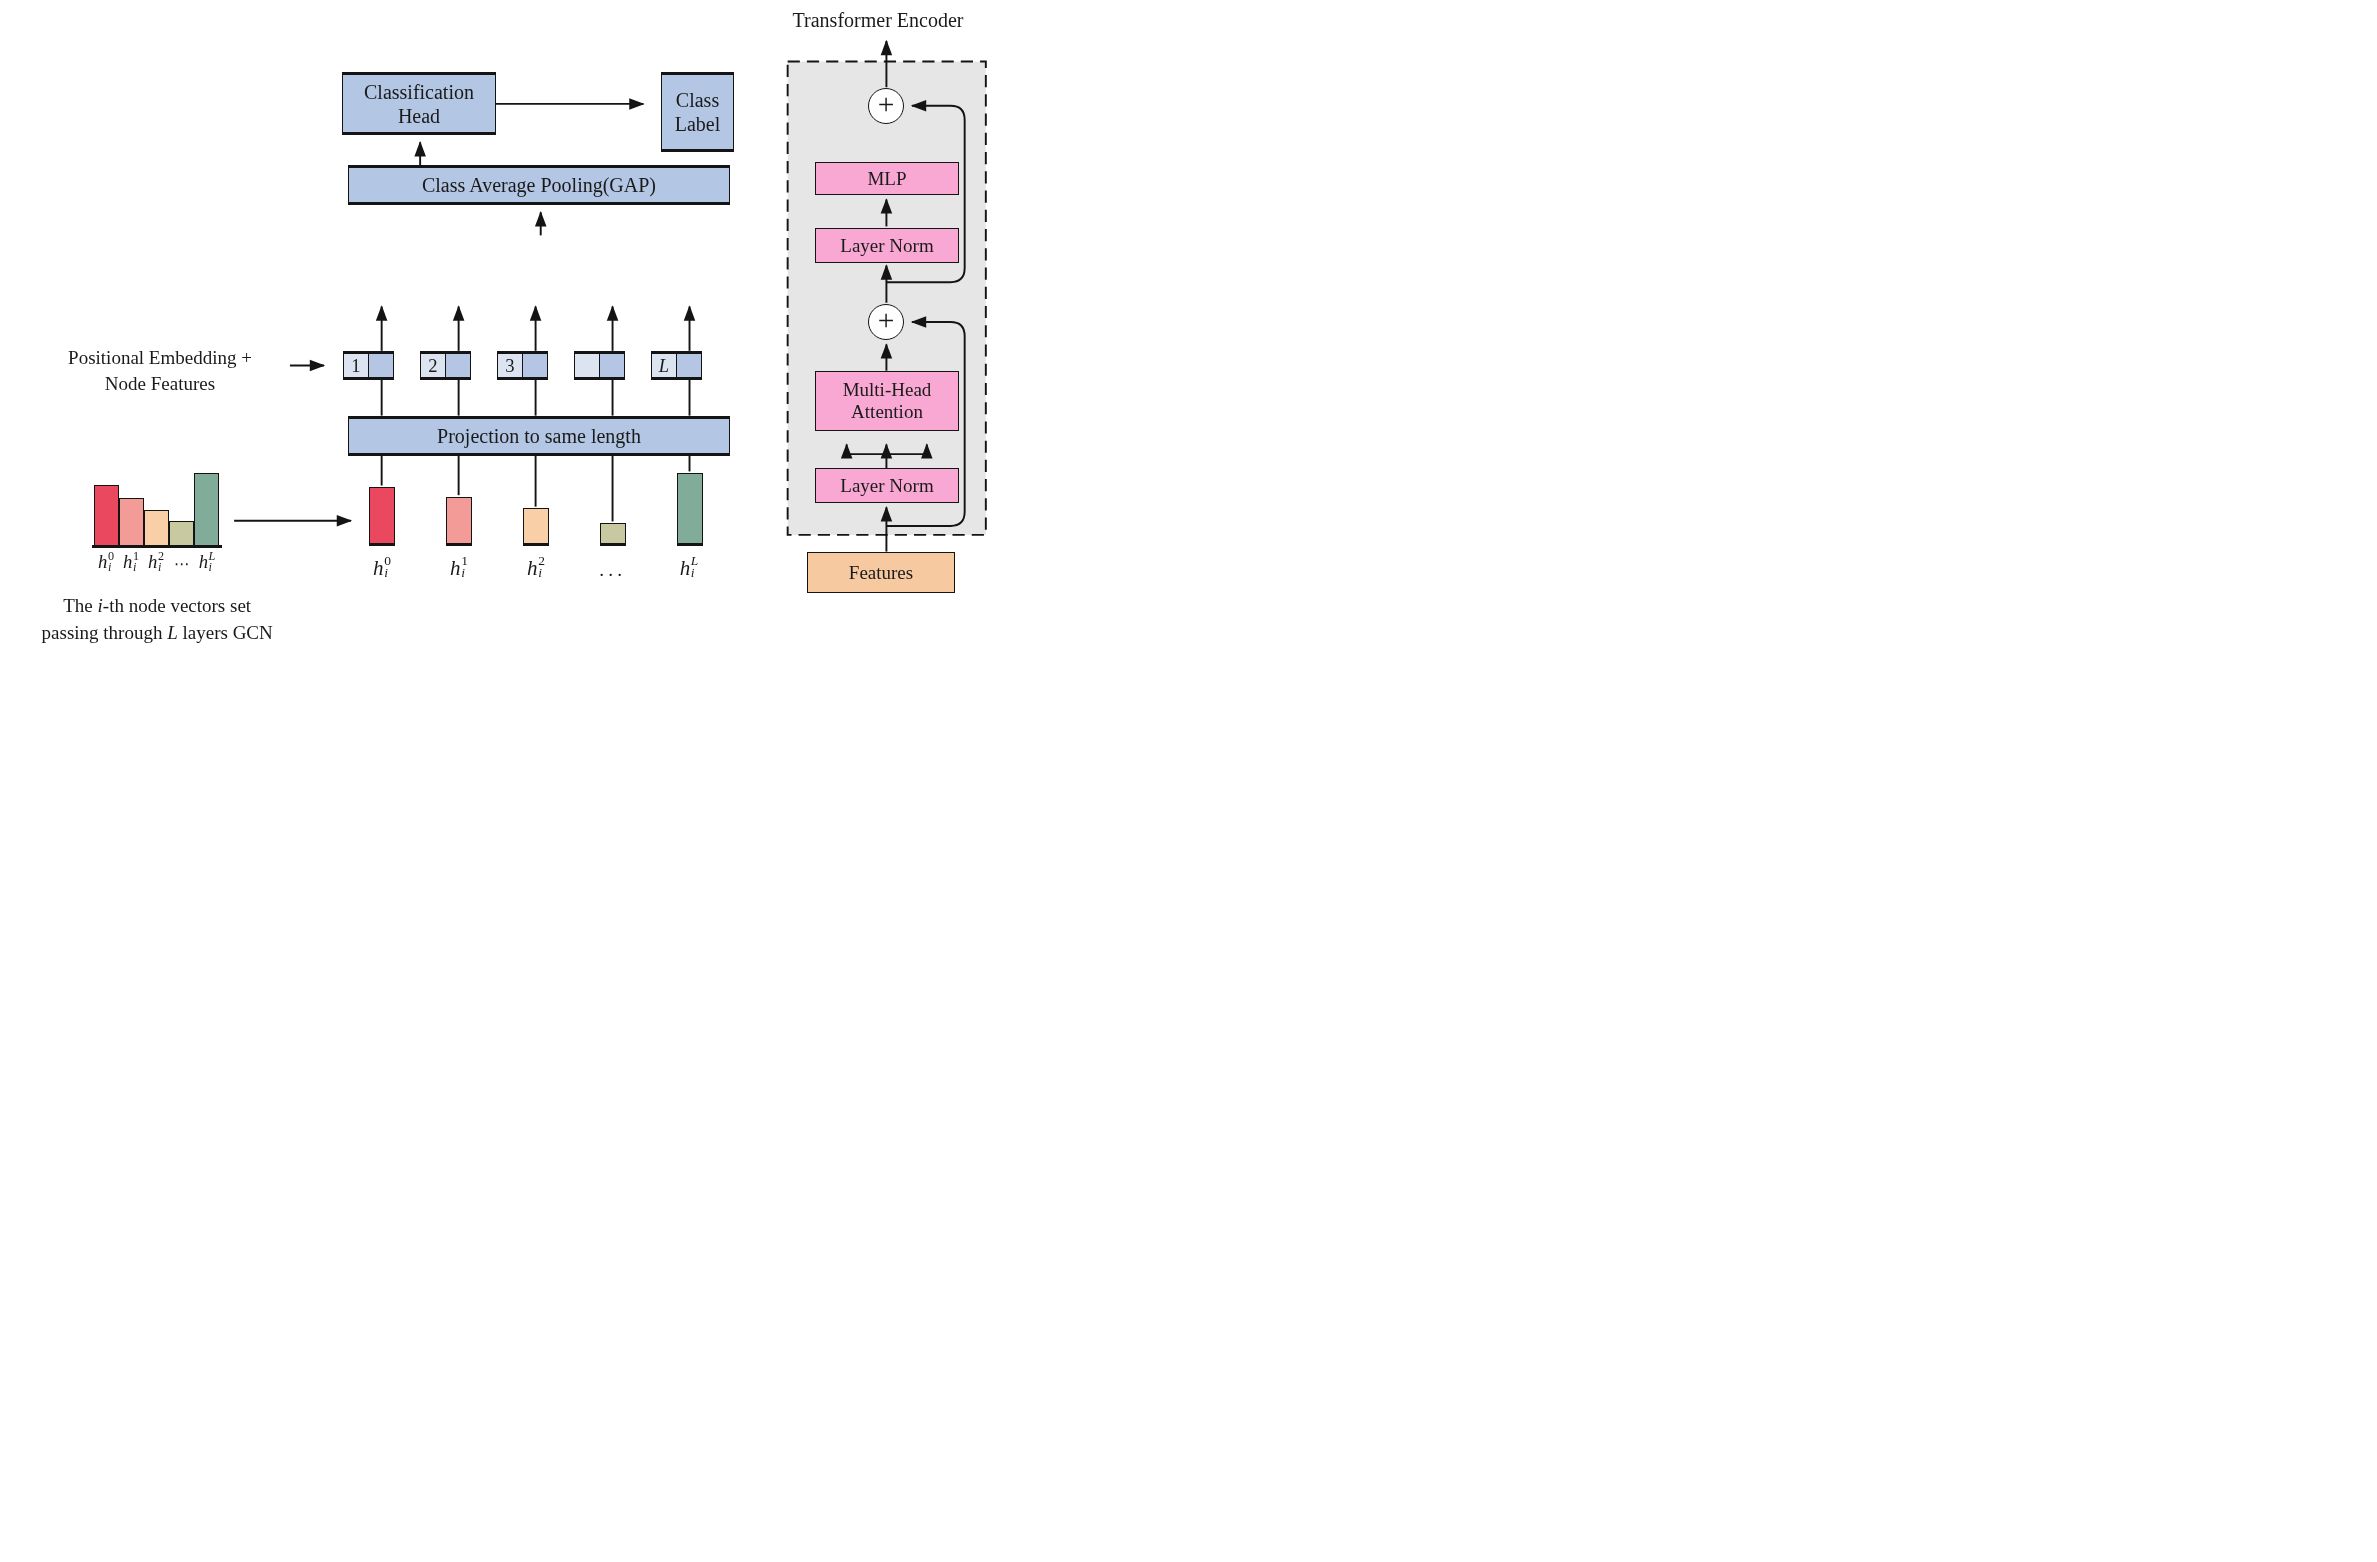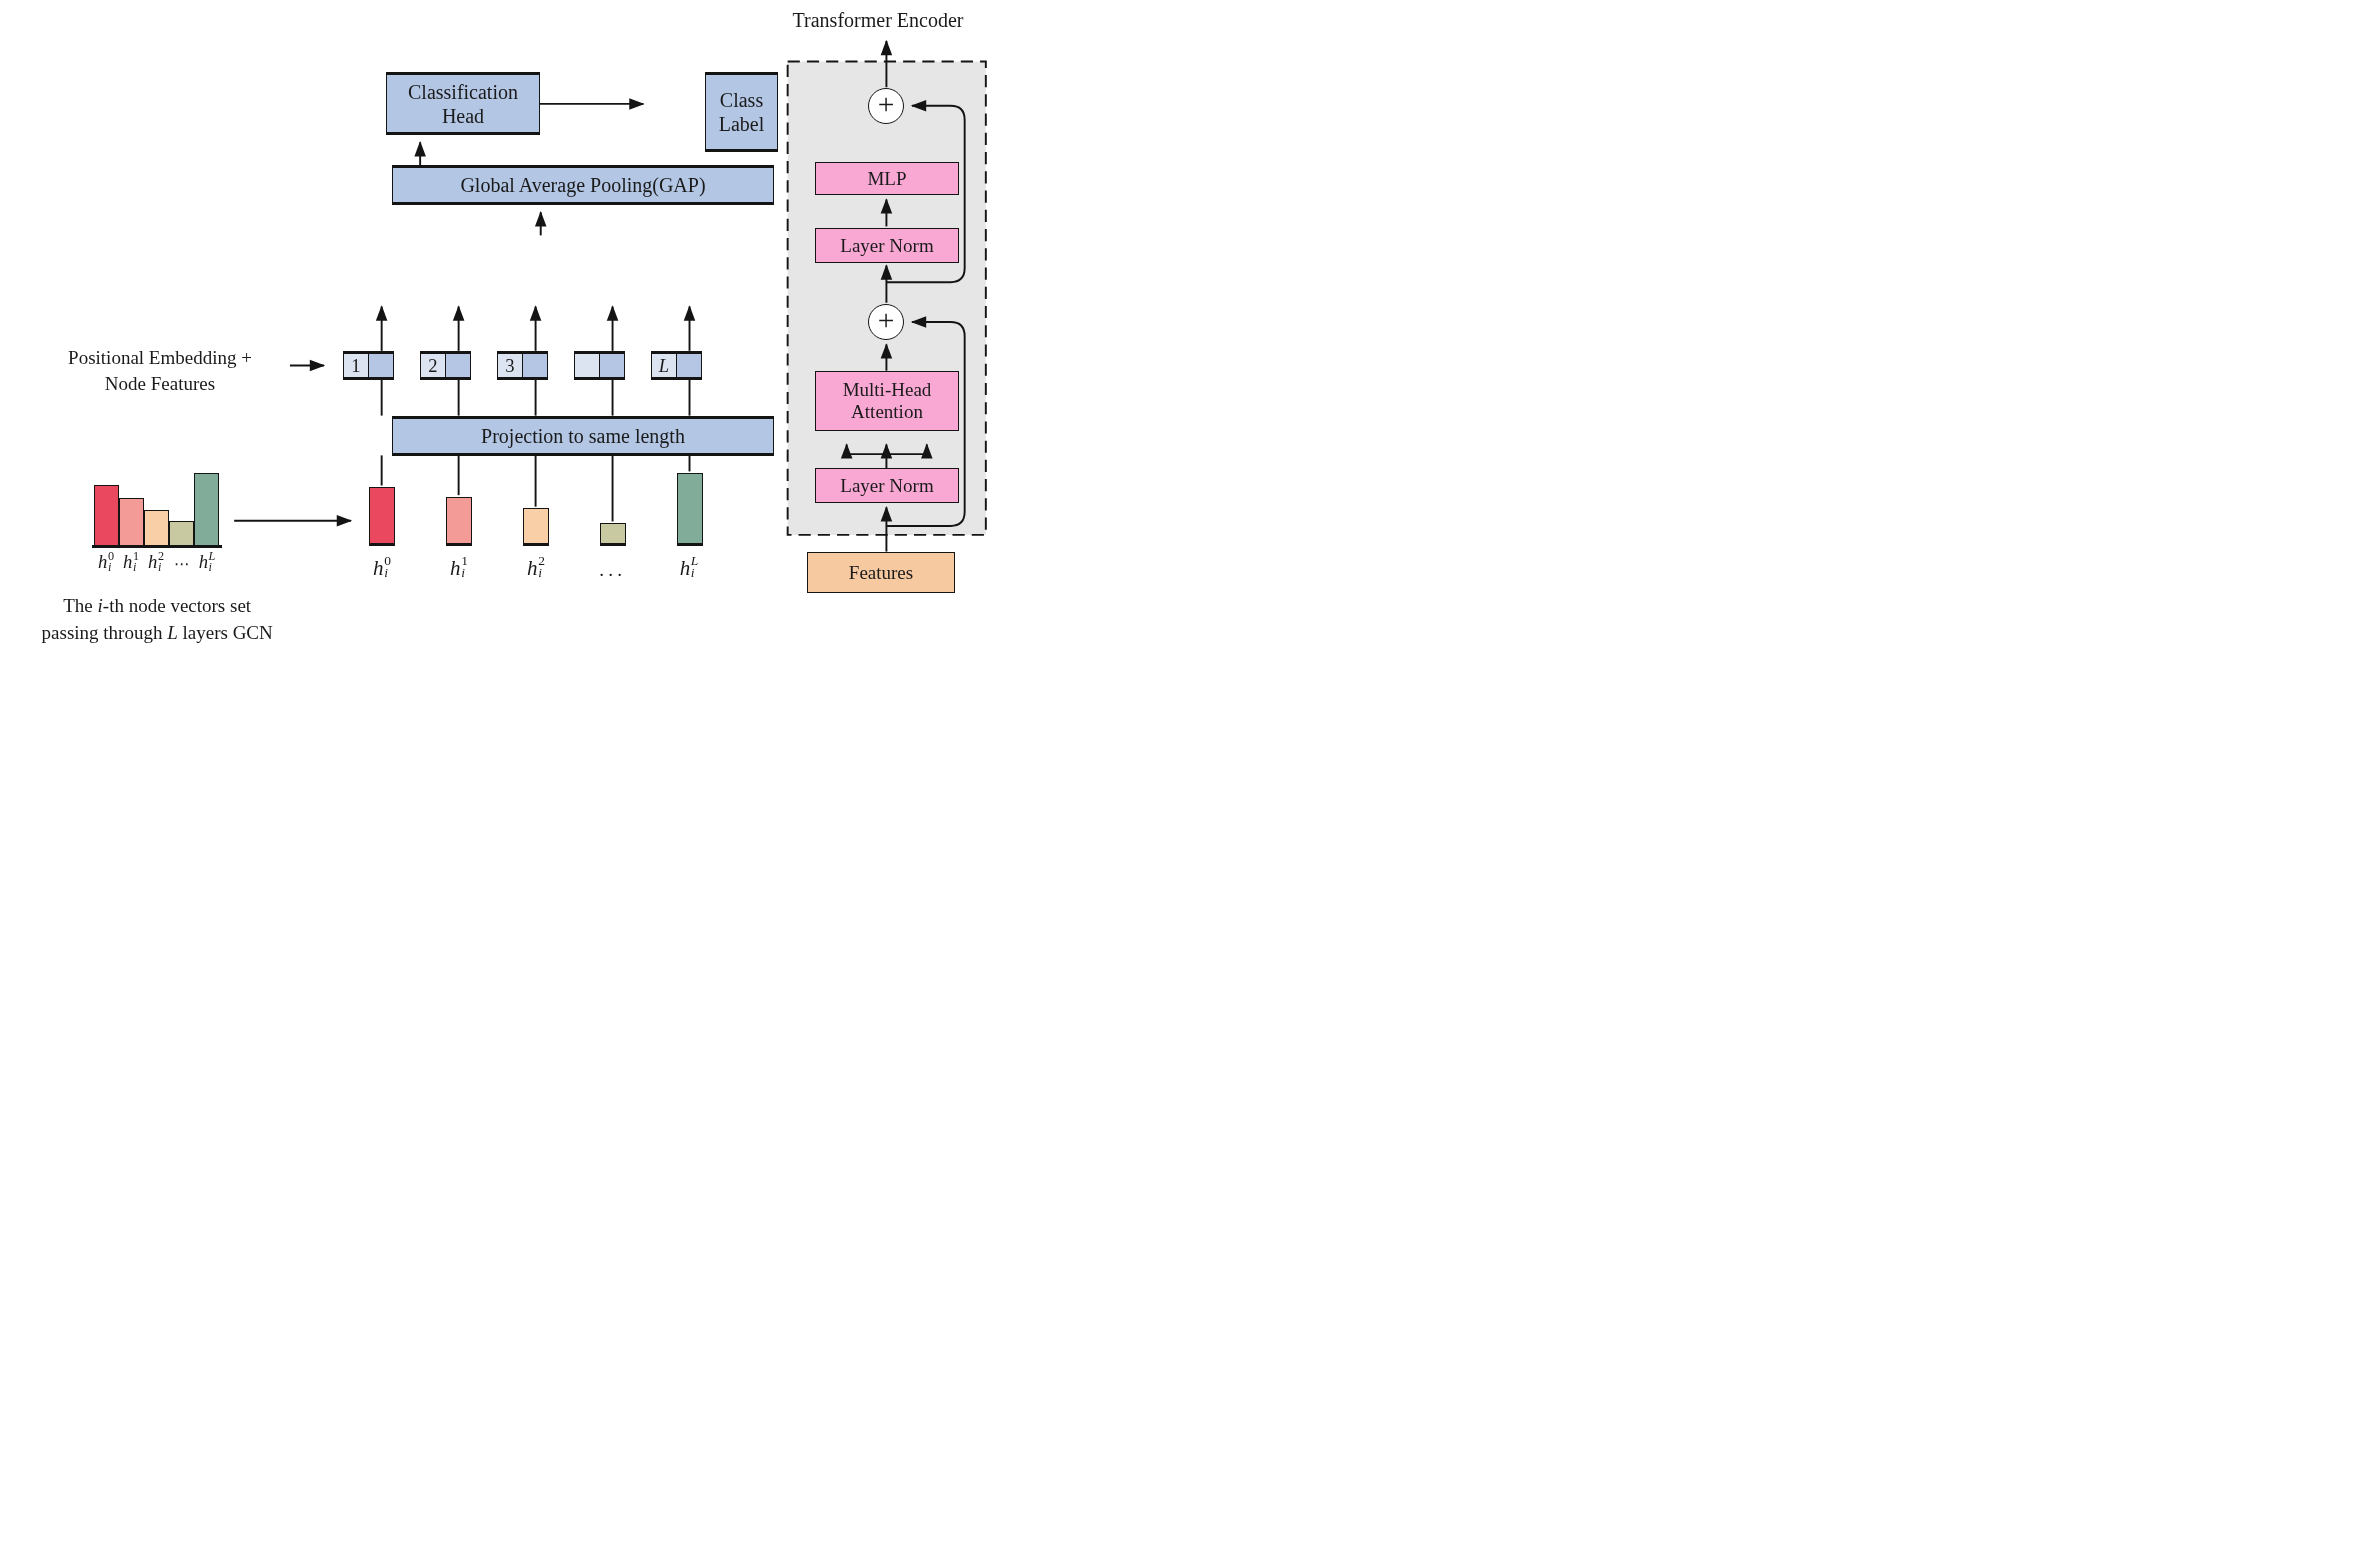--- a/index.html
+++ b/index.html
@@ -12,21 +12,21 @@
     overflow:hidden;
   }
   #wires{position:absolute;left:0;top:0;z-index:0;}
   .abs{position:absolute;box-sizing:border-box;}
   .node{
     position:absolute;box-sizing:border-box;z-index:2;
     border:1.9px solid #141414;border-top-width:3.2px;border-bottom-width:3.2px;
     display:flex;align-items:center;justify-content:center;text-align:center;
     font-size:20px;line-height:24px;
   }
-  .blue{background:#b3c6e4;margin-left:44px;}
+  .blue{background:#b3c6e4;}
   .grayfill{background:#e5e5e5;}
   .panel-box{
     position:absolute;box-sizing:border-box;z-index:2;
     border:1.9px solid #141414;background:#f9a8d4;
     display:flex;align-items:center;justify-content:center;text-align:center;
     font-size:19px;line-height:22px;
   }
   .token{
     position:absolute;box-sizing:border-box;z-index:2;
     border:1.9px solid #141414;border-top-width:3.2px;border-bottom-width:3.2px;
@@ -125,21 +125,21 @@
 
   <div class="node blue" style="left:342px;top:72px;width:154px;height:63px;">
     <span>Classification Head</span>
   </div>
 
   <div class="node blue" style="left:661px;top:72px;width:73px;height:80px;padding:0 3.8px;">
     <span>Class Label</span>
   </div>
 
   <div class="node blue" style="left:348px;top:165px;width:382px;height:40px;">
-    <span>Global Average Pooling(GAP)</span>
+    <span>Class Average Pooling(GAP)</span>
   </div>
 
 
   <div class="token" style="left:343px;top:351px;">
     <span class="tok-cell tok-pos">1</span>
     <span class="tok-cell tok-feat"></span>
   </div>
   <div class="token" style="left:420px;top:351px;">
     <span class="tok-cell tok-pos">2</span>
     <span class="tok-cell tok-feat"></span>

